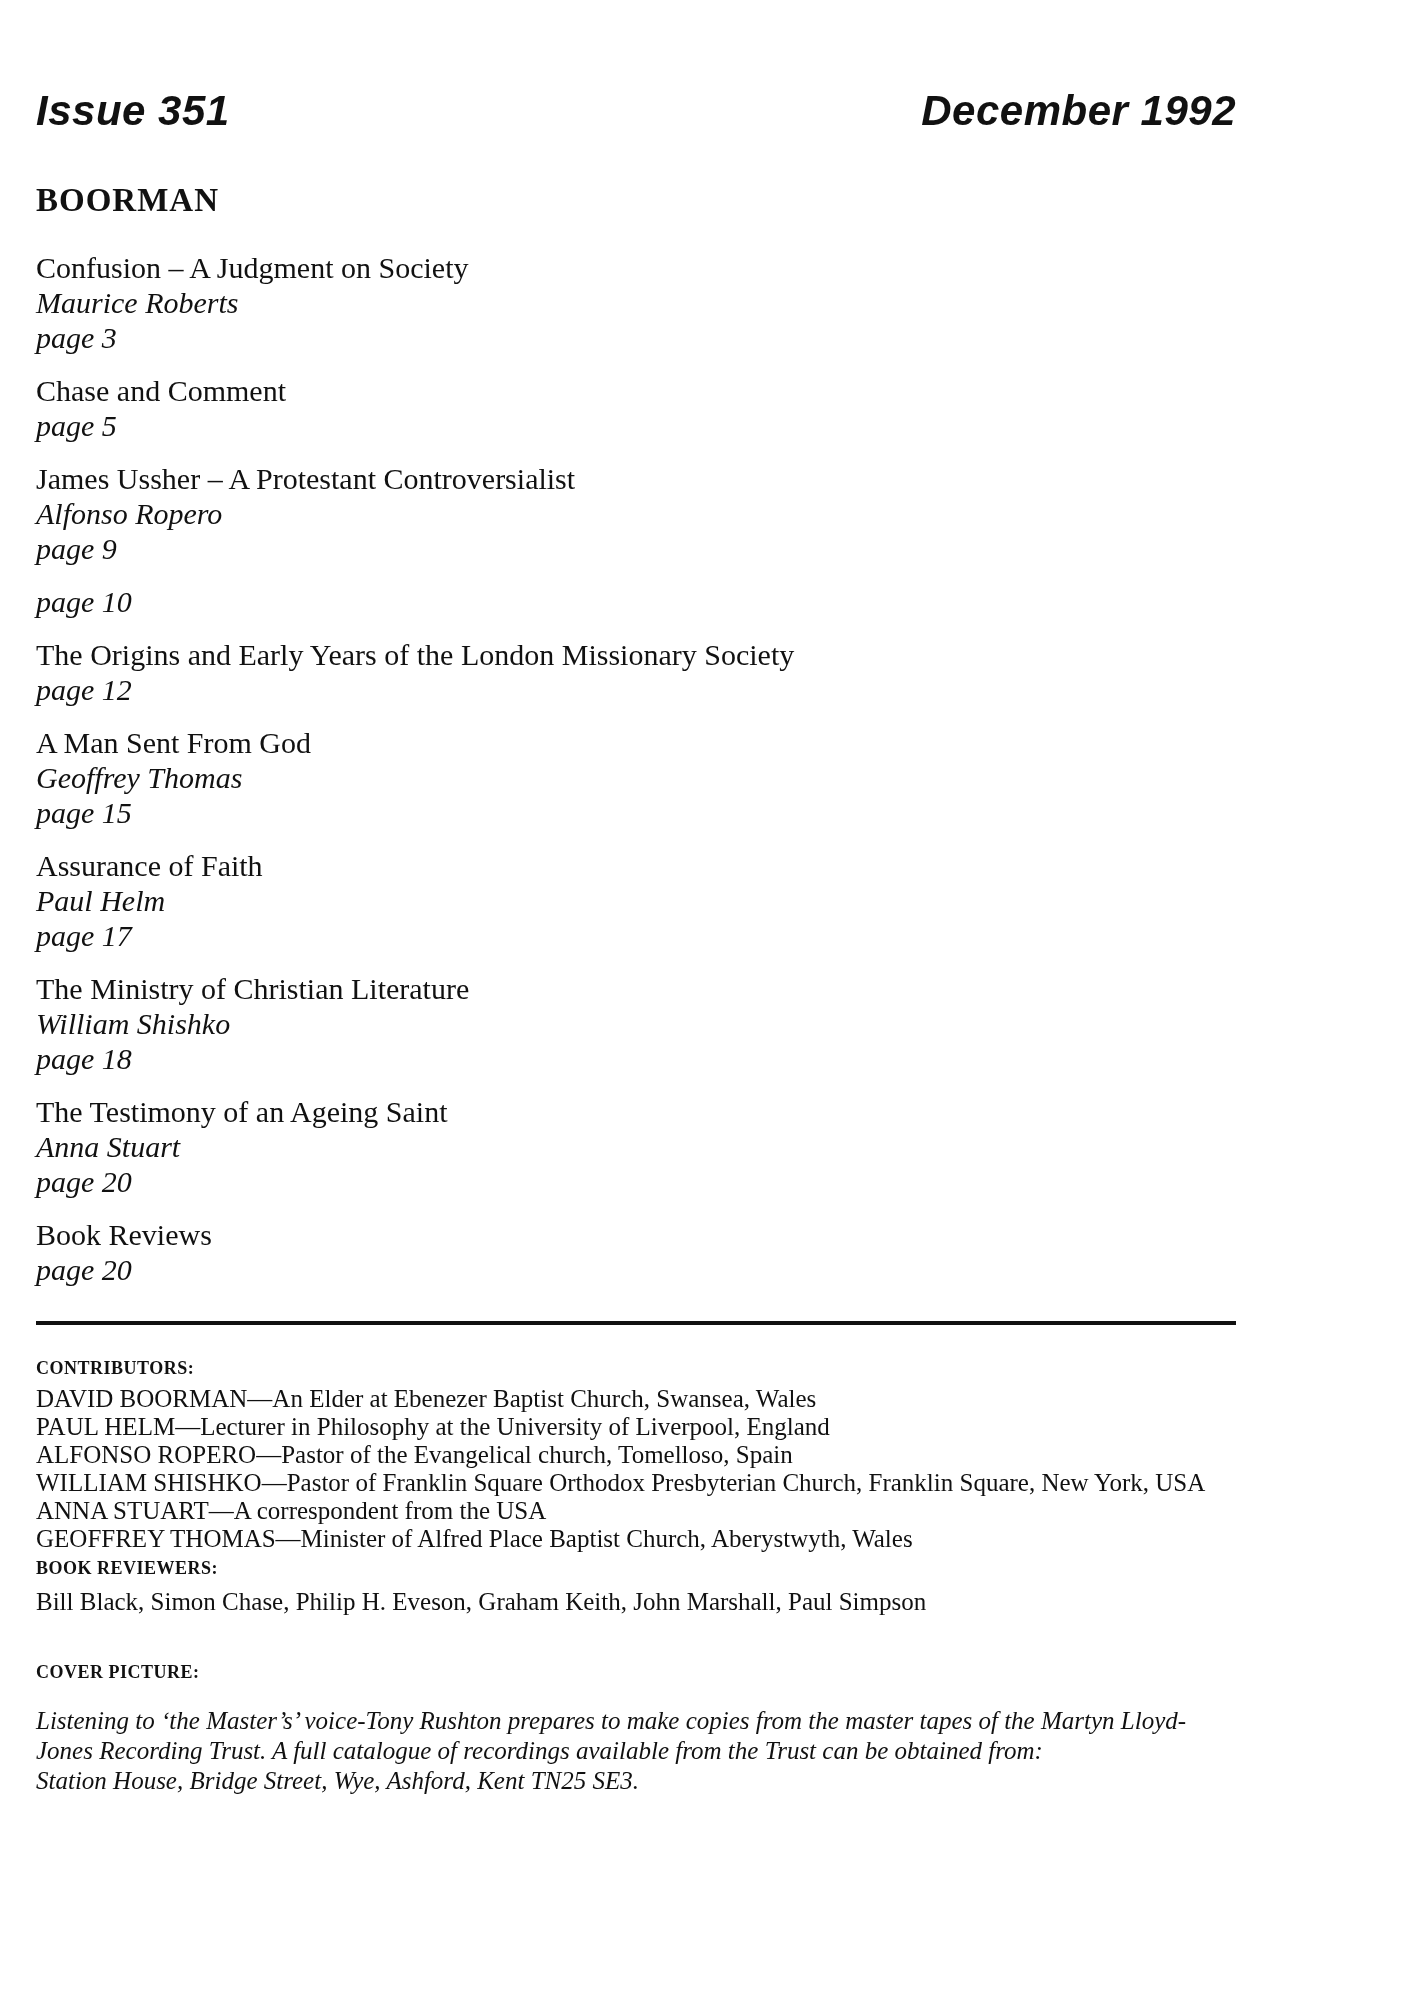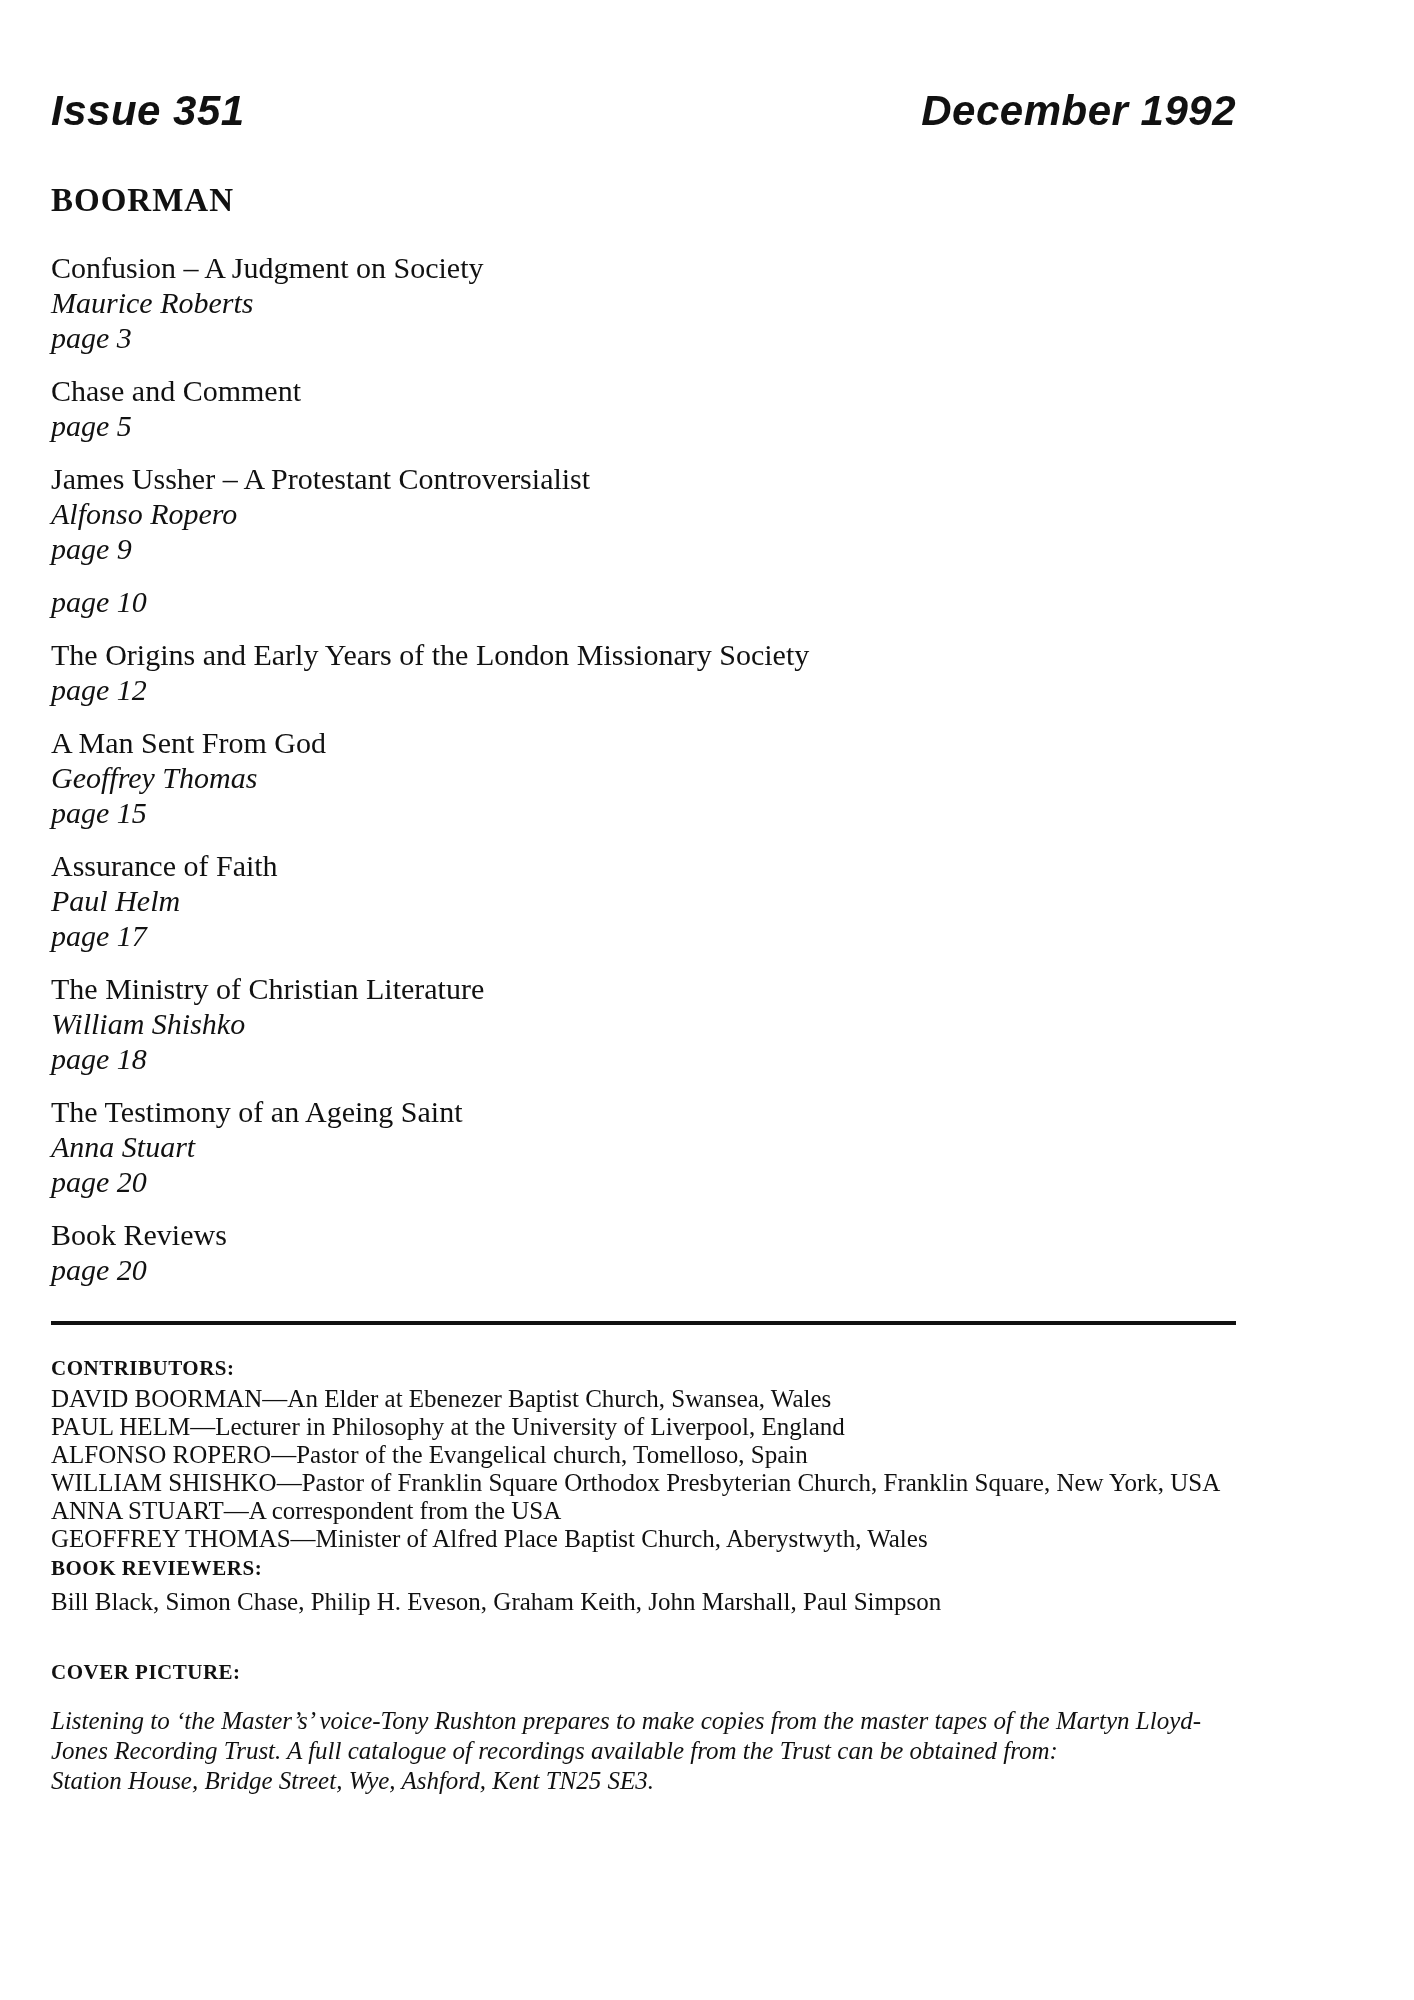--- a/index.html
+++ b/index.html
@@ -12,21 +12,21 @@
     height: 2000px;
     position: relative;
     color: #111111;
     font-family: "Liberation Serif", serif;
     overflow: hidden;
   }
   .page {
     box-sizing: border-box;
     width: 1318px;
     height: 2000px;
-    padding: 88px 82px 0 51px;
+    padding: 88px 82px 0 36px;
   }
   
   .masthead {
     display: flex;
     justify-content: space-between;
     align-items: baseline;
     font-family: "Liberation Sans", sans-serif;
     font-weight: bold;
     font-style: italic;
     font-size: 42px;
@@ -55,21 +55,21 @@
   
   .divider {
     border: none;
     border-top: 4px solid #111111;
     margin: 34px 0 0 0;
     width: 100%;
   }
   
   .section-heading {
     font-weight: bold;
-    font-size: 21px;
+    font-size: 18px;
     line-height: 30px;
     letter-spacing: 0.5px;
   }
   .contributors-heading { margin-top: 28px; }
   .contributor-line {
     font-size: 25px;
     line-height: 28px;
     white-space: nowrap;
   }
   .contributors-list { margin-top: 2px; }

